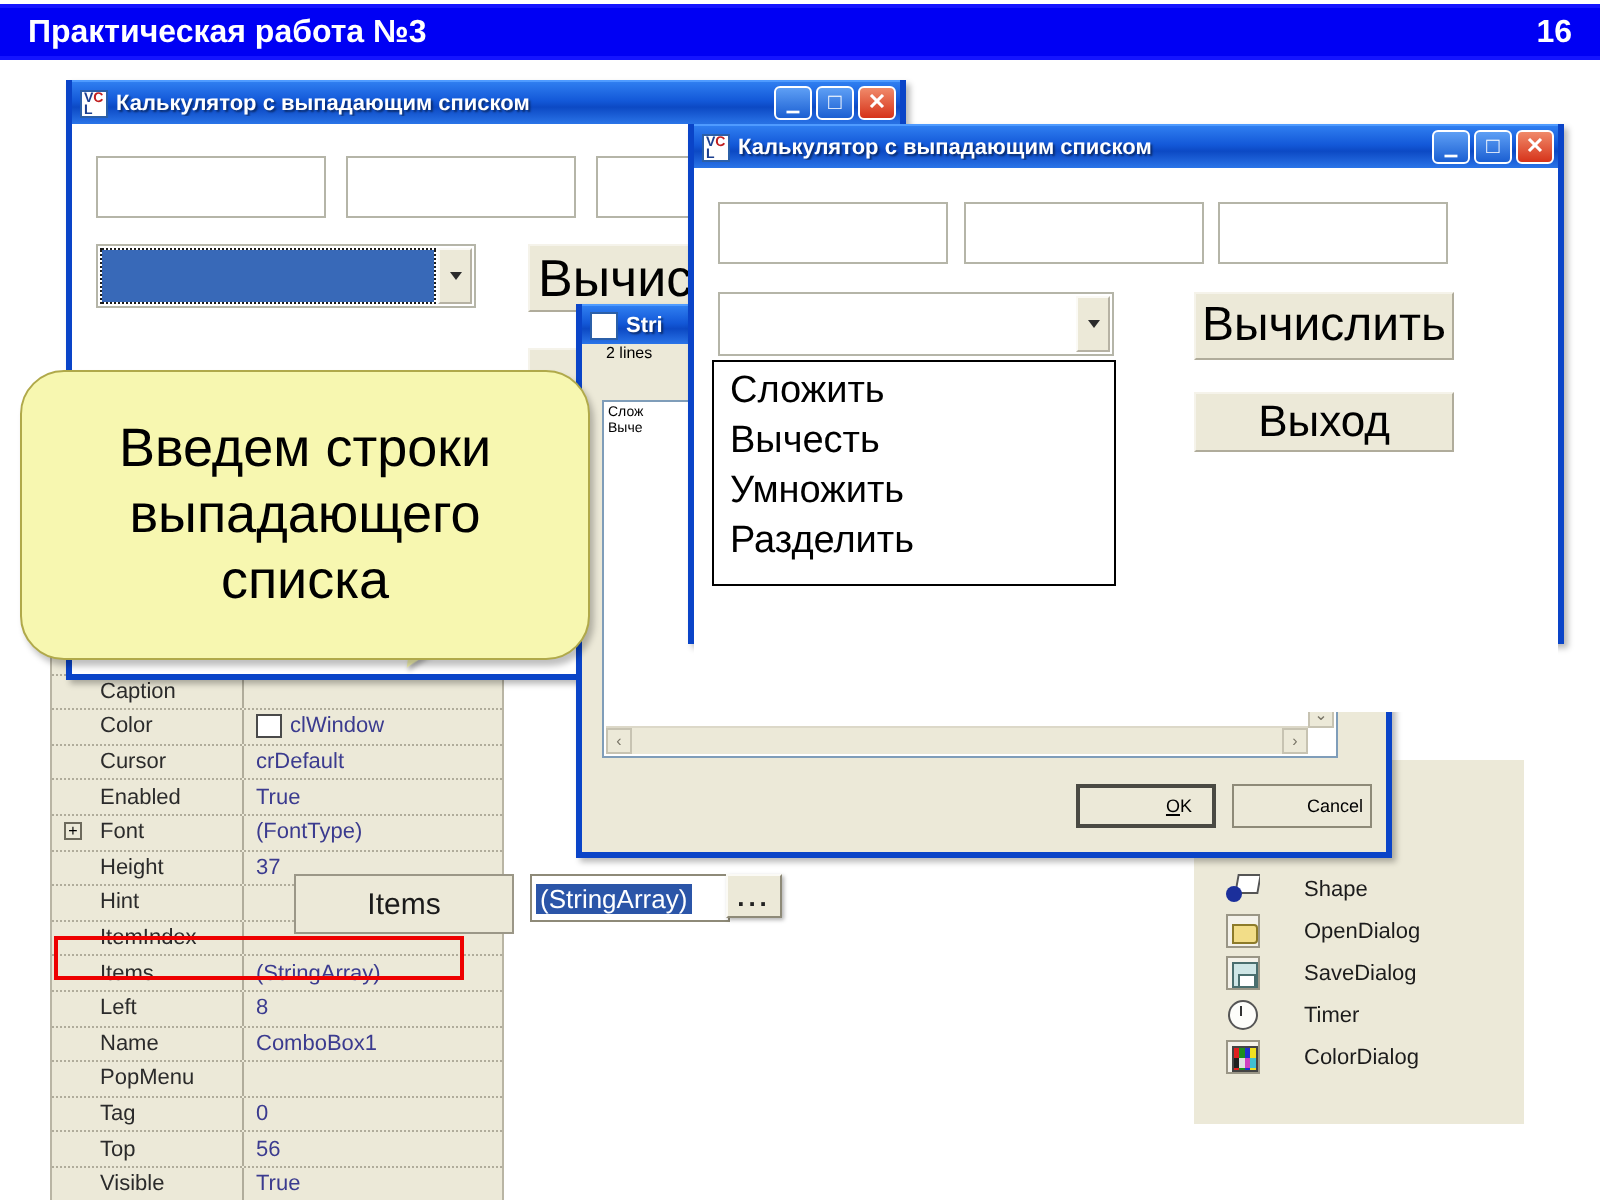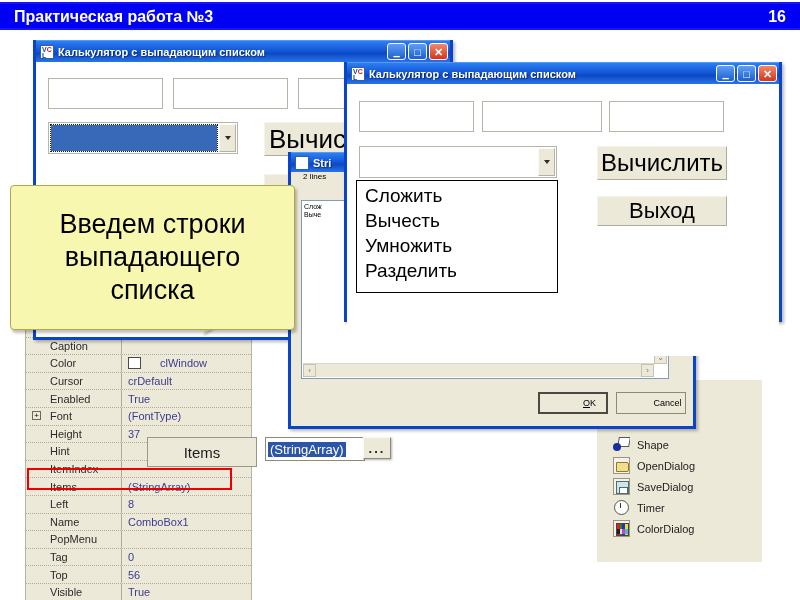--- a/index.html
+++ b/index.html
@@ -179,21 +179,21 @@
     display: flex; align-items: center; justify-content: center; padding-left: 33px;
   }
   .dlgbtn.def { border: 2px solid #4a4a43; }
   .dlgbtn u { text-decoration: underline; }
 
   
   .callout {
     position: absolute;
     background: #f7f7b0;
     border: 1px solid #b0a94a;
-    border-radius: 4px;
+    border-radius: 22px;
     box-sizing: border-box;
     box-shadow: 2px 3px 3px rgba(0,0,0,0.25);
     display: flex; align-items: center; justify-content: center;
     text-align: center;
   }
   .callout .ctext {
     font-size: 27px; line-height: 33px; color: #000;
     padding: 0 10px;
   }
   .callout-tail {
@@ -226,21 +226,21 @@
     font-size: 11px; color: #2b2b2b;
     padding-left: 24px; box-sizing: border-box;
     border-right: 1px solid #b0ac9b;
     height: 100%; display: flex; align-items: center;
     white-space: nowrap;
   }
   .oi-val {
     flex: 1 1 auto;
     font-size: 11px; color: #3b3b8f;
     padding-left: 6px; white-space: nowrap;
-    display: flex; align-items: center; gap: 19px;
+    display: flex; align-items: center; gap: 4px;
   }
   .oi-plus {
     position: absolute; left: 6px; top: 3px;
     width: 9px; height: 9px;
     border: 1px solid #6d6a5c; background: #ece9d8;
     box-sizing: border-box;
     font-size: 8px; line-height: 7px; text-align: center; color:#000;
   }
   .swatch {
     width: 11px; height: 10px; background: #ffffff;
@@ -286,21 +286,21 @@
 
   
   .palette {
     position: absolute;
     background: #ece9d8;
     box-sizing: border-box;
     padding: 2px 0 0 0;
   }
   .pal-item {
     display: flex; align-items: center;
-    height: 21px; padding-left: 16px;
+    height: 21px; padding-left: 16px; gap: 15px;
   }
   .pal-ico {
     width: 17px; height: 17px; flex: none; margin-right: 7px;
     position: relative;
     border: 1px solid #9a9686;
     background: #f4f2ea;
     box-sizing: border-box;
     overflow: hidden;
   }
   .pal-ico.noframe { border: none; background: transparent; }

